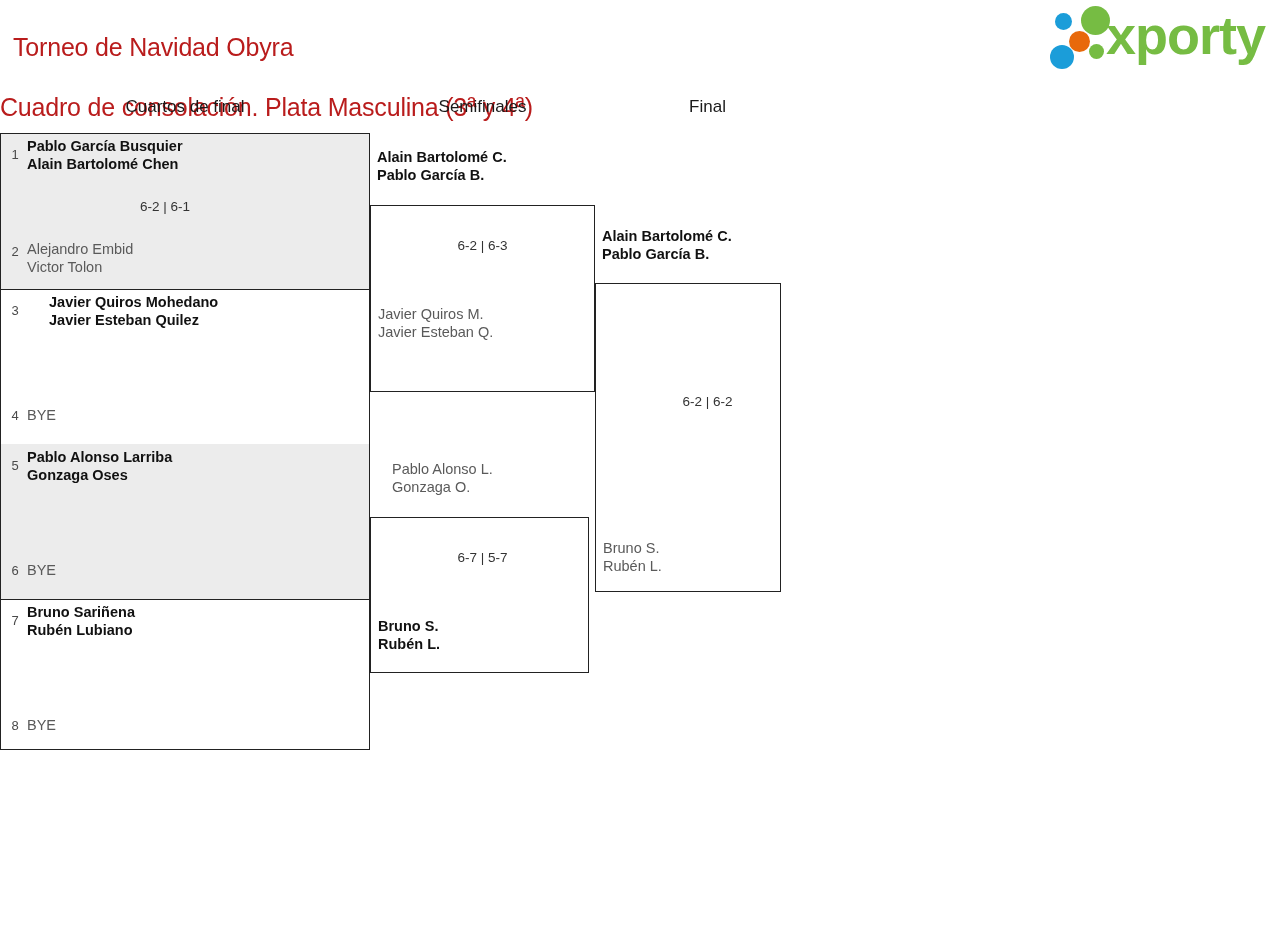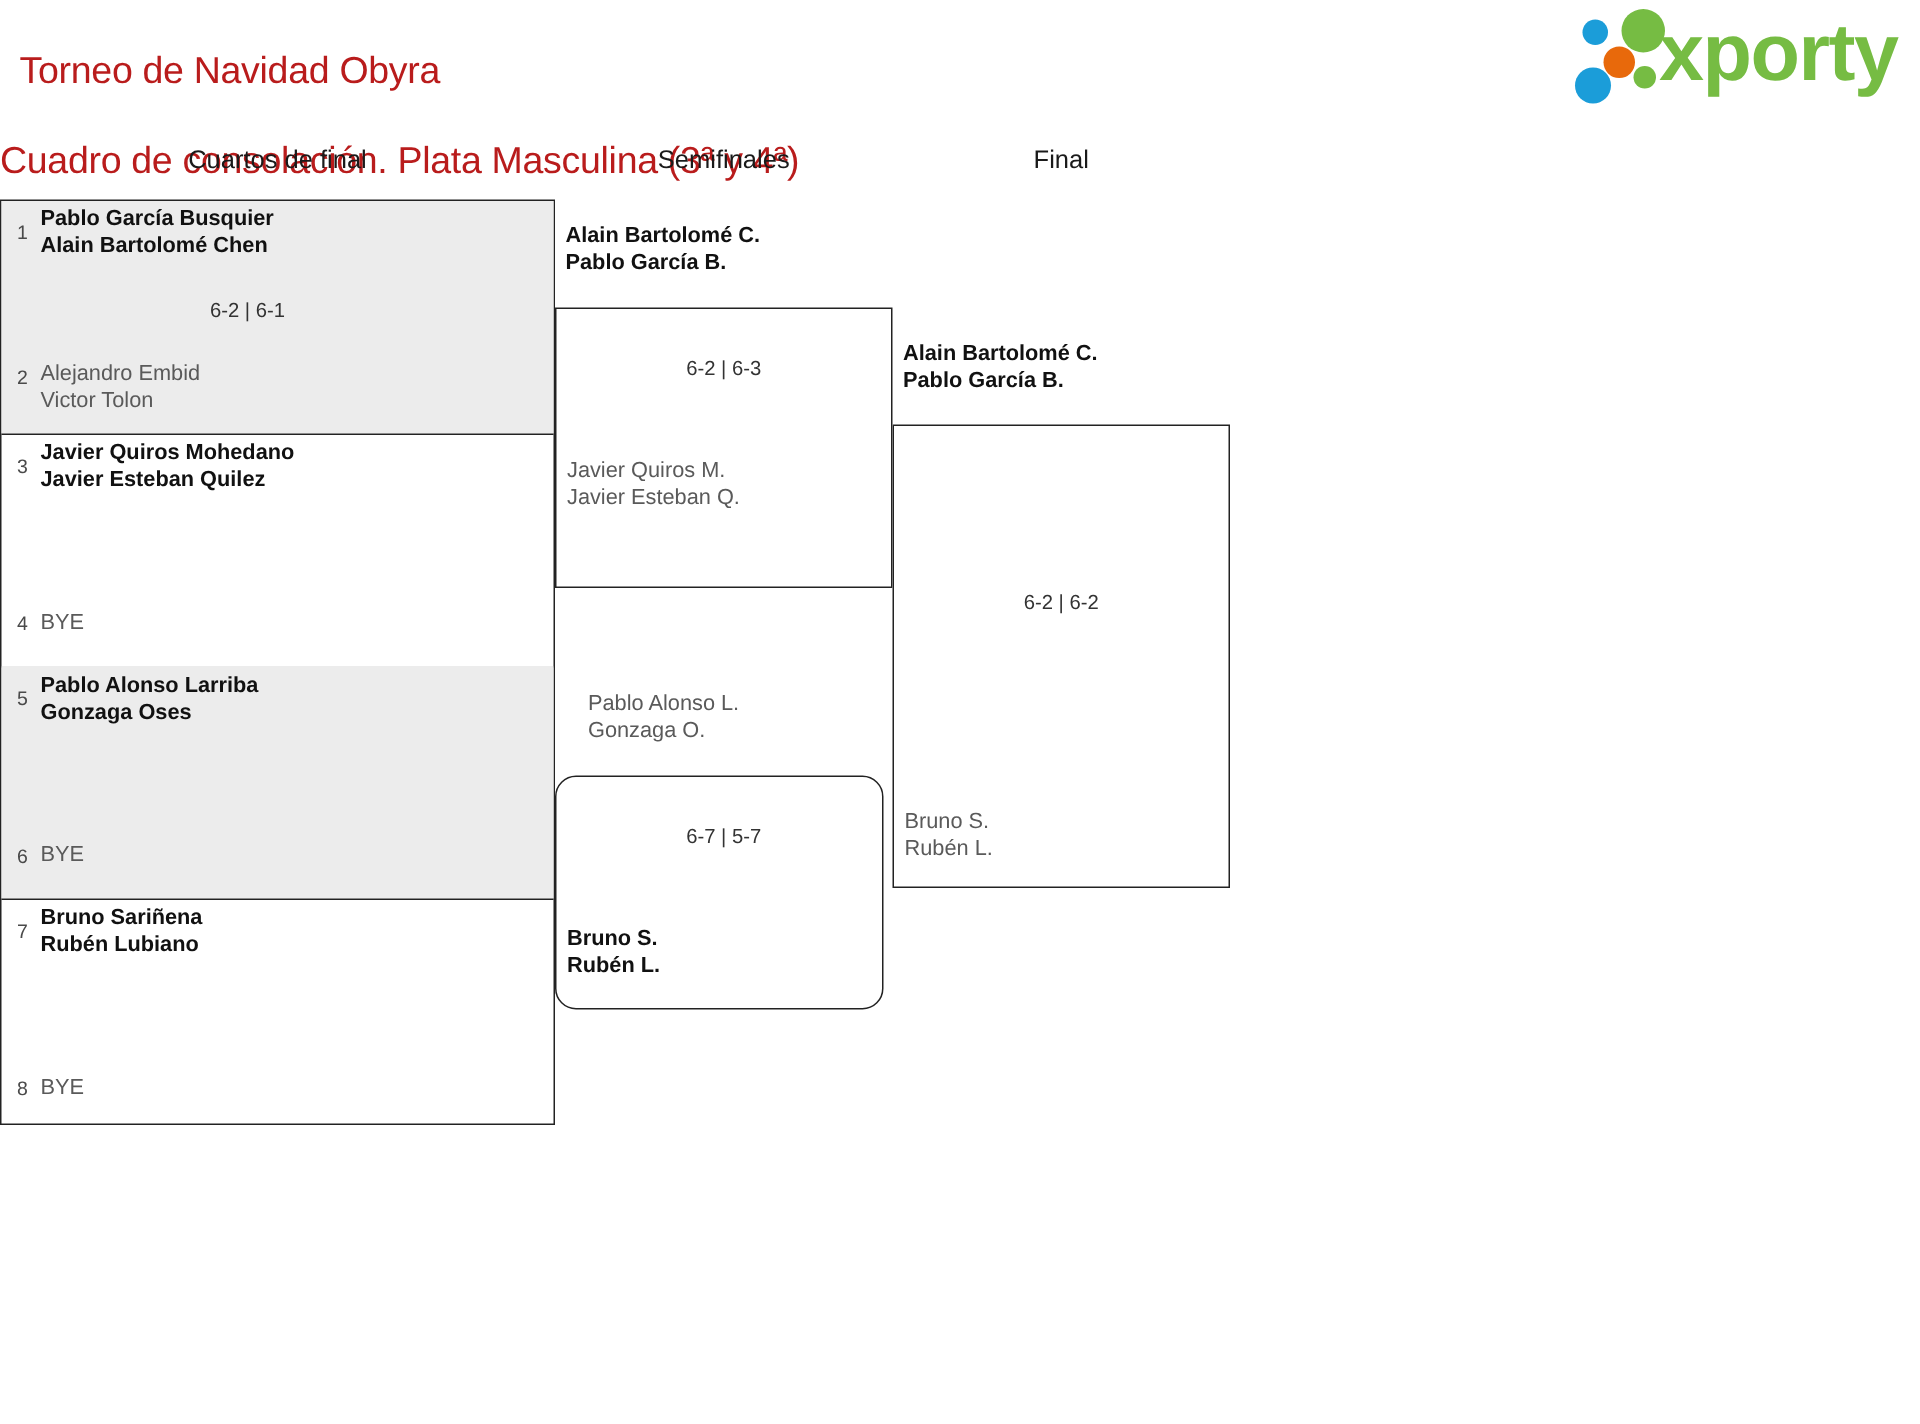--- a/index.html
+++ b/index.html
@@ -137,21 +137,21 @@
     position: absolute;
     border: 1.2px solid #222222;
     box-sizing: border-box;
     background: #ffffff;
   }
   
   #final-box {
     position: absolute;
     left: 595px;
     top: 283px;
-    width: 225px;
+    width: 186px;
     height: 309px;
     border: 1.2px solid #222222;
     box-sizing: border-box;
     background: #ffffff;
   }
   .adv-team {
     position: absolute;
     font-size: 14.5px;
     line-height: 18px;
     white-space: nowrap;
@@ -193,21 +193,21 @@
     <div class="seed" style="top:110px;">2</div>
     <div class="team loser" style="top:106px;">
       <span class="p">Alejandro Embid</span>
       <span class="p">Victor Tolon</span>
     </div>
   </div>
   <div class="qf-divider" style="top:155px;"></div>
 
   <div class="qf-cell" style="top:155px; height:155px;">
     <div class="seed" style="top:14px;">3</div>
-    <div class="team winner" style="top:4px;">
+    <div class="team winner" style="top:4px;margin-left:22px;">
       <span class="p">Javier Quiros Mohedano</span>
       <span class="p">Javier Esteban Quilez</span>
     </div>
     <div class="seed" style="top:119px;">4</div>
     <div class="bye" style="top:117px;">BYE</div>
   </div>
   <div class="qf-divider" style="top:310px;"></div>
 
   <div class="qf-cell qf-shaded" style="top:310px; height:155px;">
     <div class="seed" style="top:14px;">5</div>
@@ -240,21 +240,21 @@
   <div class="adv-team loser" style="left:7px; top:99px;">
     <span class="p">Javier Quiros M.</span>
     <span class="p">Javier Esteban Q.</span>
   </div>
 </div>
 
 <div class="adv-team loser" style="left:392px; top:460px;">
   <span class="p">Pablo Alonso L.</span>
   <span class="p">Gonzaga O.</span>
 </div>
-<div class="sf-box" style="left:370px; top:517px; width:219px; height:156px;border-radius:14px;">
+<div class="sf-box" style="left:370px; top:517px; width:219px; height:156px;">
   <div class="score" style="top:32px; left:0; width:223px;">6-7 | 5-7</div>
   <div class="adv-team winner" style="left:7px; top:99px;">
     <span class="p">Bruno S.</span>
     <span class="p">Rubén L.</span>
   </div>
 </div>
 
 <div class="adv-team winner" style="left:602px; top:227px;">
   <span class="p">Alain Bartolomé C.</span>
   <span class="p">Pablo García B.</span>

